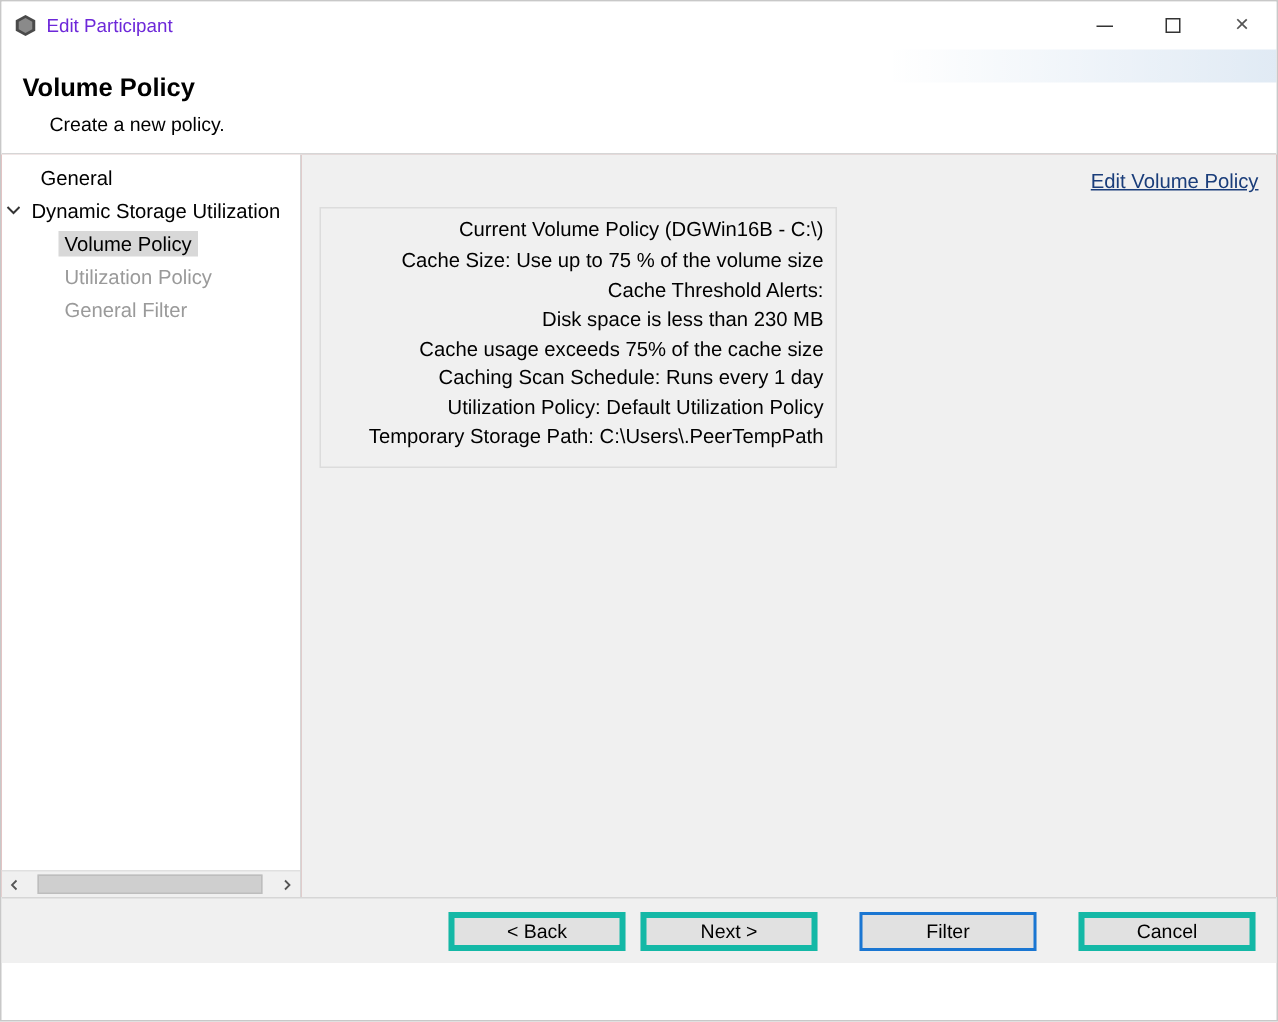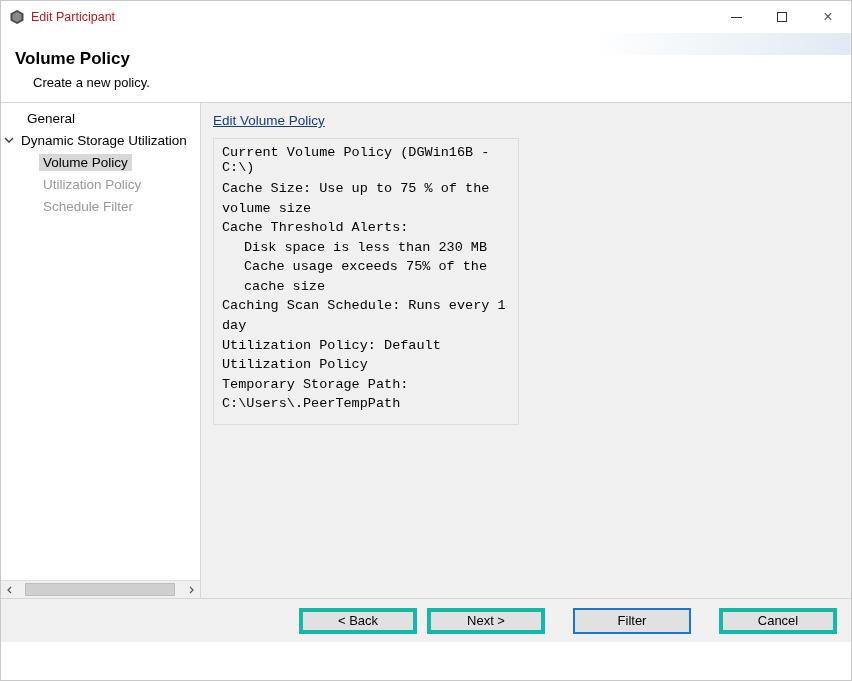--- a/index.html
+++ b/index.html
@@ -21,21 +21,21 @@
     display: flex;
     align-items: center;
     background: #fff;
     padding-left: 8px;
   }
   .titlebar .app-icon {
     width: 16px; height: 16px;
     display: flex; align-items: center; justify-content: center;
     margin-right: 6px;
   }
-  .titlebar .title-text { font-size: 12.5px; color: #b91c1c; }
+  .titlebar .title-text { font-size: 12.5px; color: #6d28d9; }
   .titlebar .spacer { flex: 1; }
   .win-btn {
     width: 46px; height: 32px;
     display: flex; align-items: center; justify-content: center;
     background: transparent; border: none;
     color: #555;
   }
   .min-dash { width: 11px; border-top: 1px solid #333; display:inline-block; }
   .max-sq { width: 10px; height: 10px; border: 1px solid #333; display:inline-block; }
   .close-x { font-size: 16px; line-height: 1; }
@@ -57,20 +57,21 @@
   .header h1 {
     font-size: 17px; font-weight: 700; margin: 0 0 6px 0;
   }
   .header .subtitle { font-size: 13px; margin-left: 18px; }
 
   
   .body {
     display: flex;
     height: 495px;
     background: #b91c1c;
+    text-align: right;
   }
 
   .sidebar {
     width: 200px;
     background: #fff;
     border-right: 1px solid #d6d6d6;
     position: relative;
     display: flex; flex-direction: column;
     font-size: 13.5px;
   }
@@ -121,22 +122,21 @@
     font-size: 13.5px;
   }
   .content a.section-link {
     color: #1a3d7a; text-decoration: underline;
   }
   .policy-box {
     margin-top: 10px;
     border: 1px solid #dcdcdc;
     background: #f0f0f0;
     padding: 6px 8px 10px 8px;
-    width: 306px;
-    font-family: Liberation Mono, monospace;
+    width: 345px;
   }
   .policy-box .box-title { margin-bottom: 4px; }
   .policy-lines { line-height: 1.45; }
   .policy-lines .indent { padding-left: 22px; display:block; }
 
   
   .footer {
     height: 44px;
     background: #f0f0f0;
     border-top: 1px solid #d6d6d6;
@@ -212,21 +212,21 @@
         <span class="tree-label selected">Volume Policy</span>
       </div>
 
       <div class="tree-row">
         <span class="indent2"></span>
         <span class="tree-label disabled">Utilization Policy</span>
       </div>
 
       <div class="tree-row">
         <span class="indent2"></span>
-        <span class="tree-label disabled">Schedule Filter</span>
+        <span class="tree-label disabled">General Filter</span>
       </div>
 
     </div>
     <div class="sidebar-hscroll">
       <div class="hscroll-btn">
         <svg width="8" height="8" viewBox="0 0 8 8">
             <path d="M5 1 L2 4 L5 7" fill="none" stroke="#555" stroke-width="1.2"></path>
           </svg>
       </div>
       <div class="hscroll-track">

